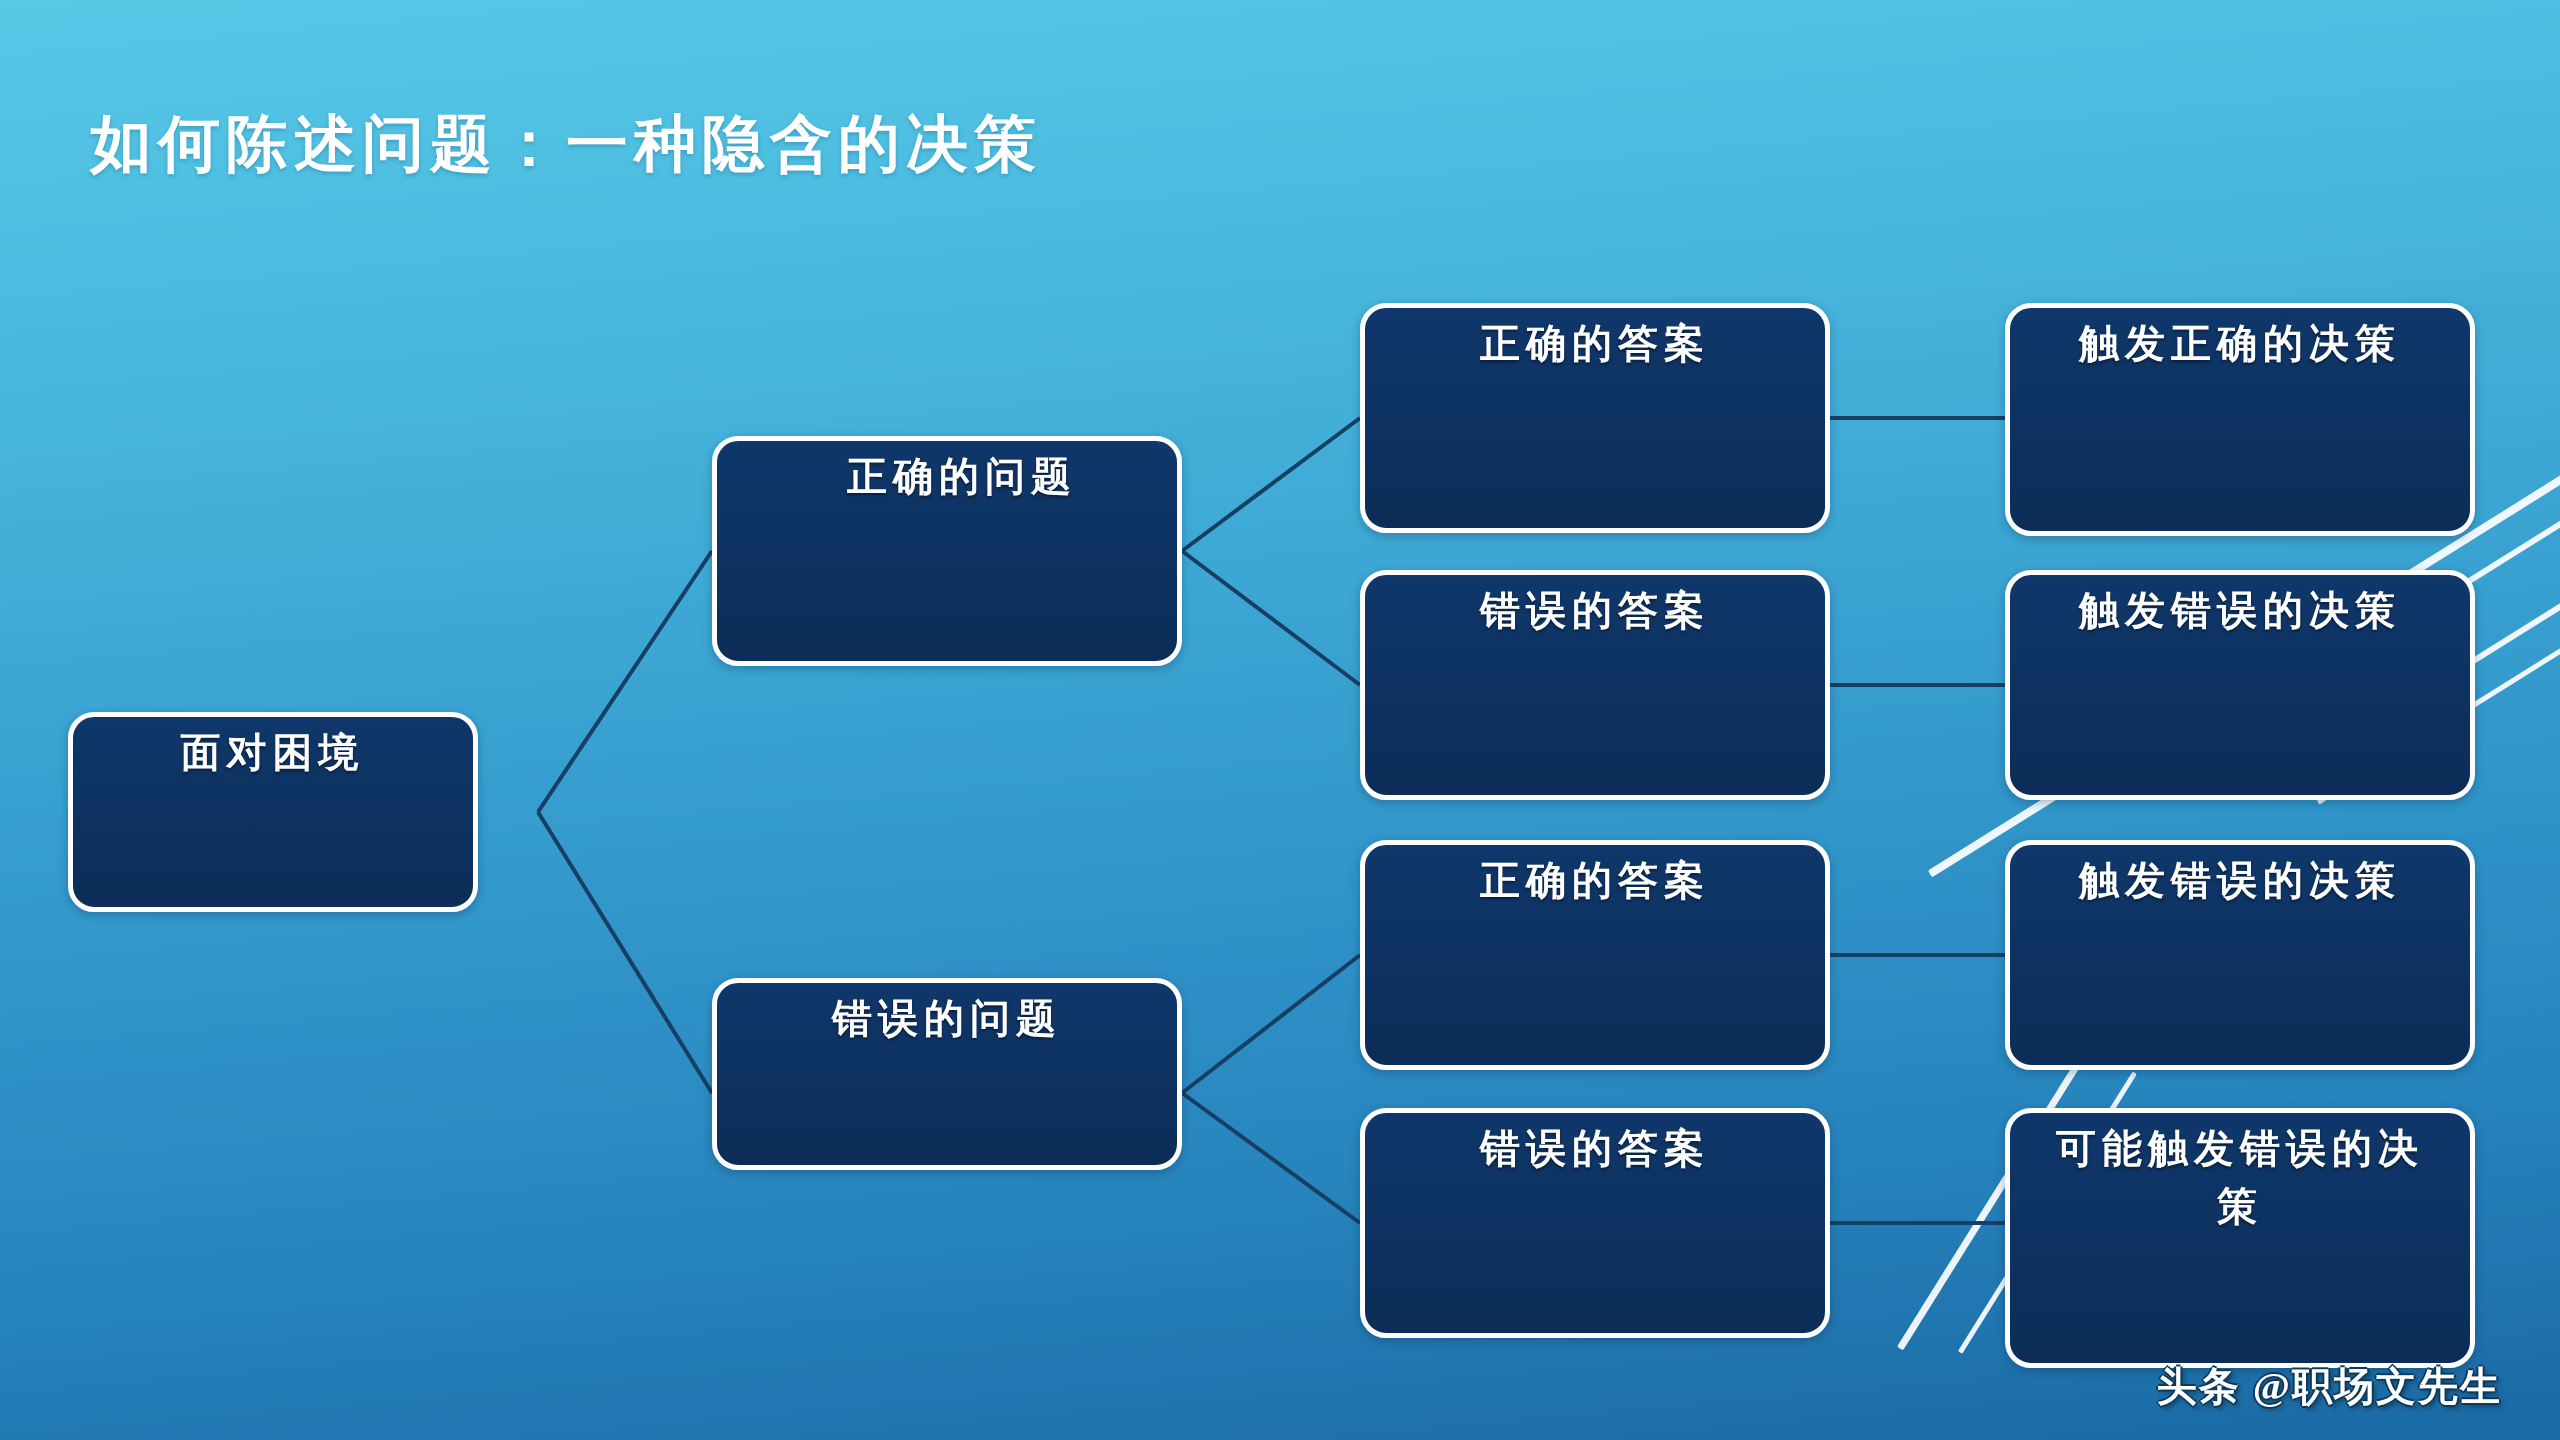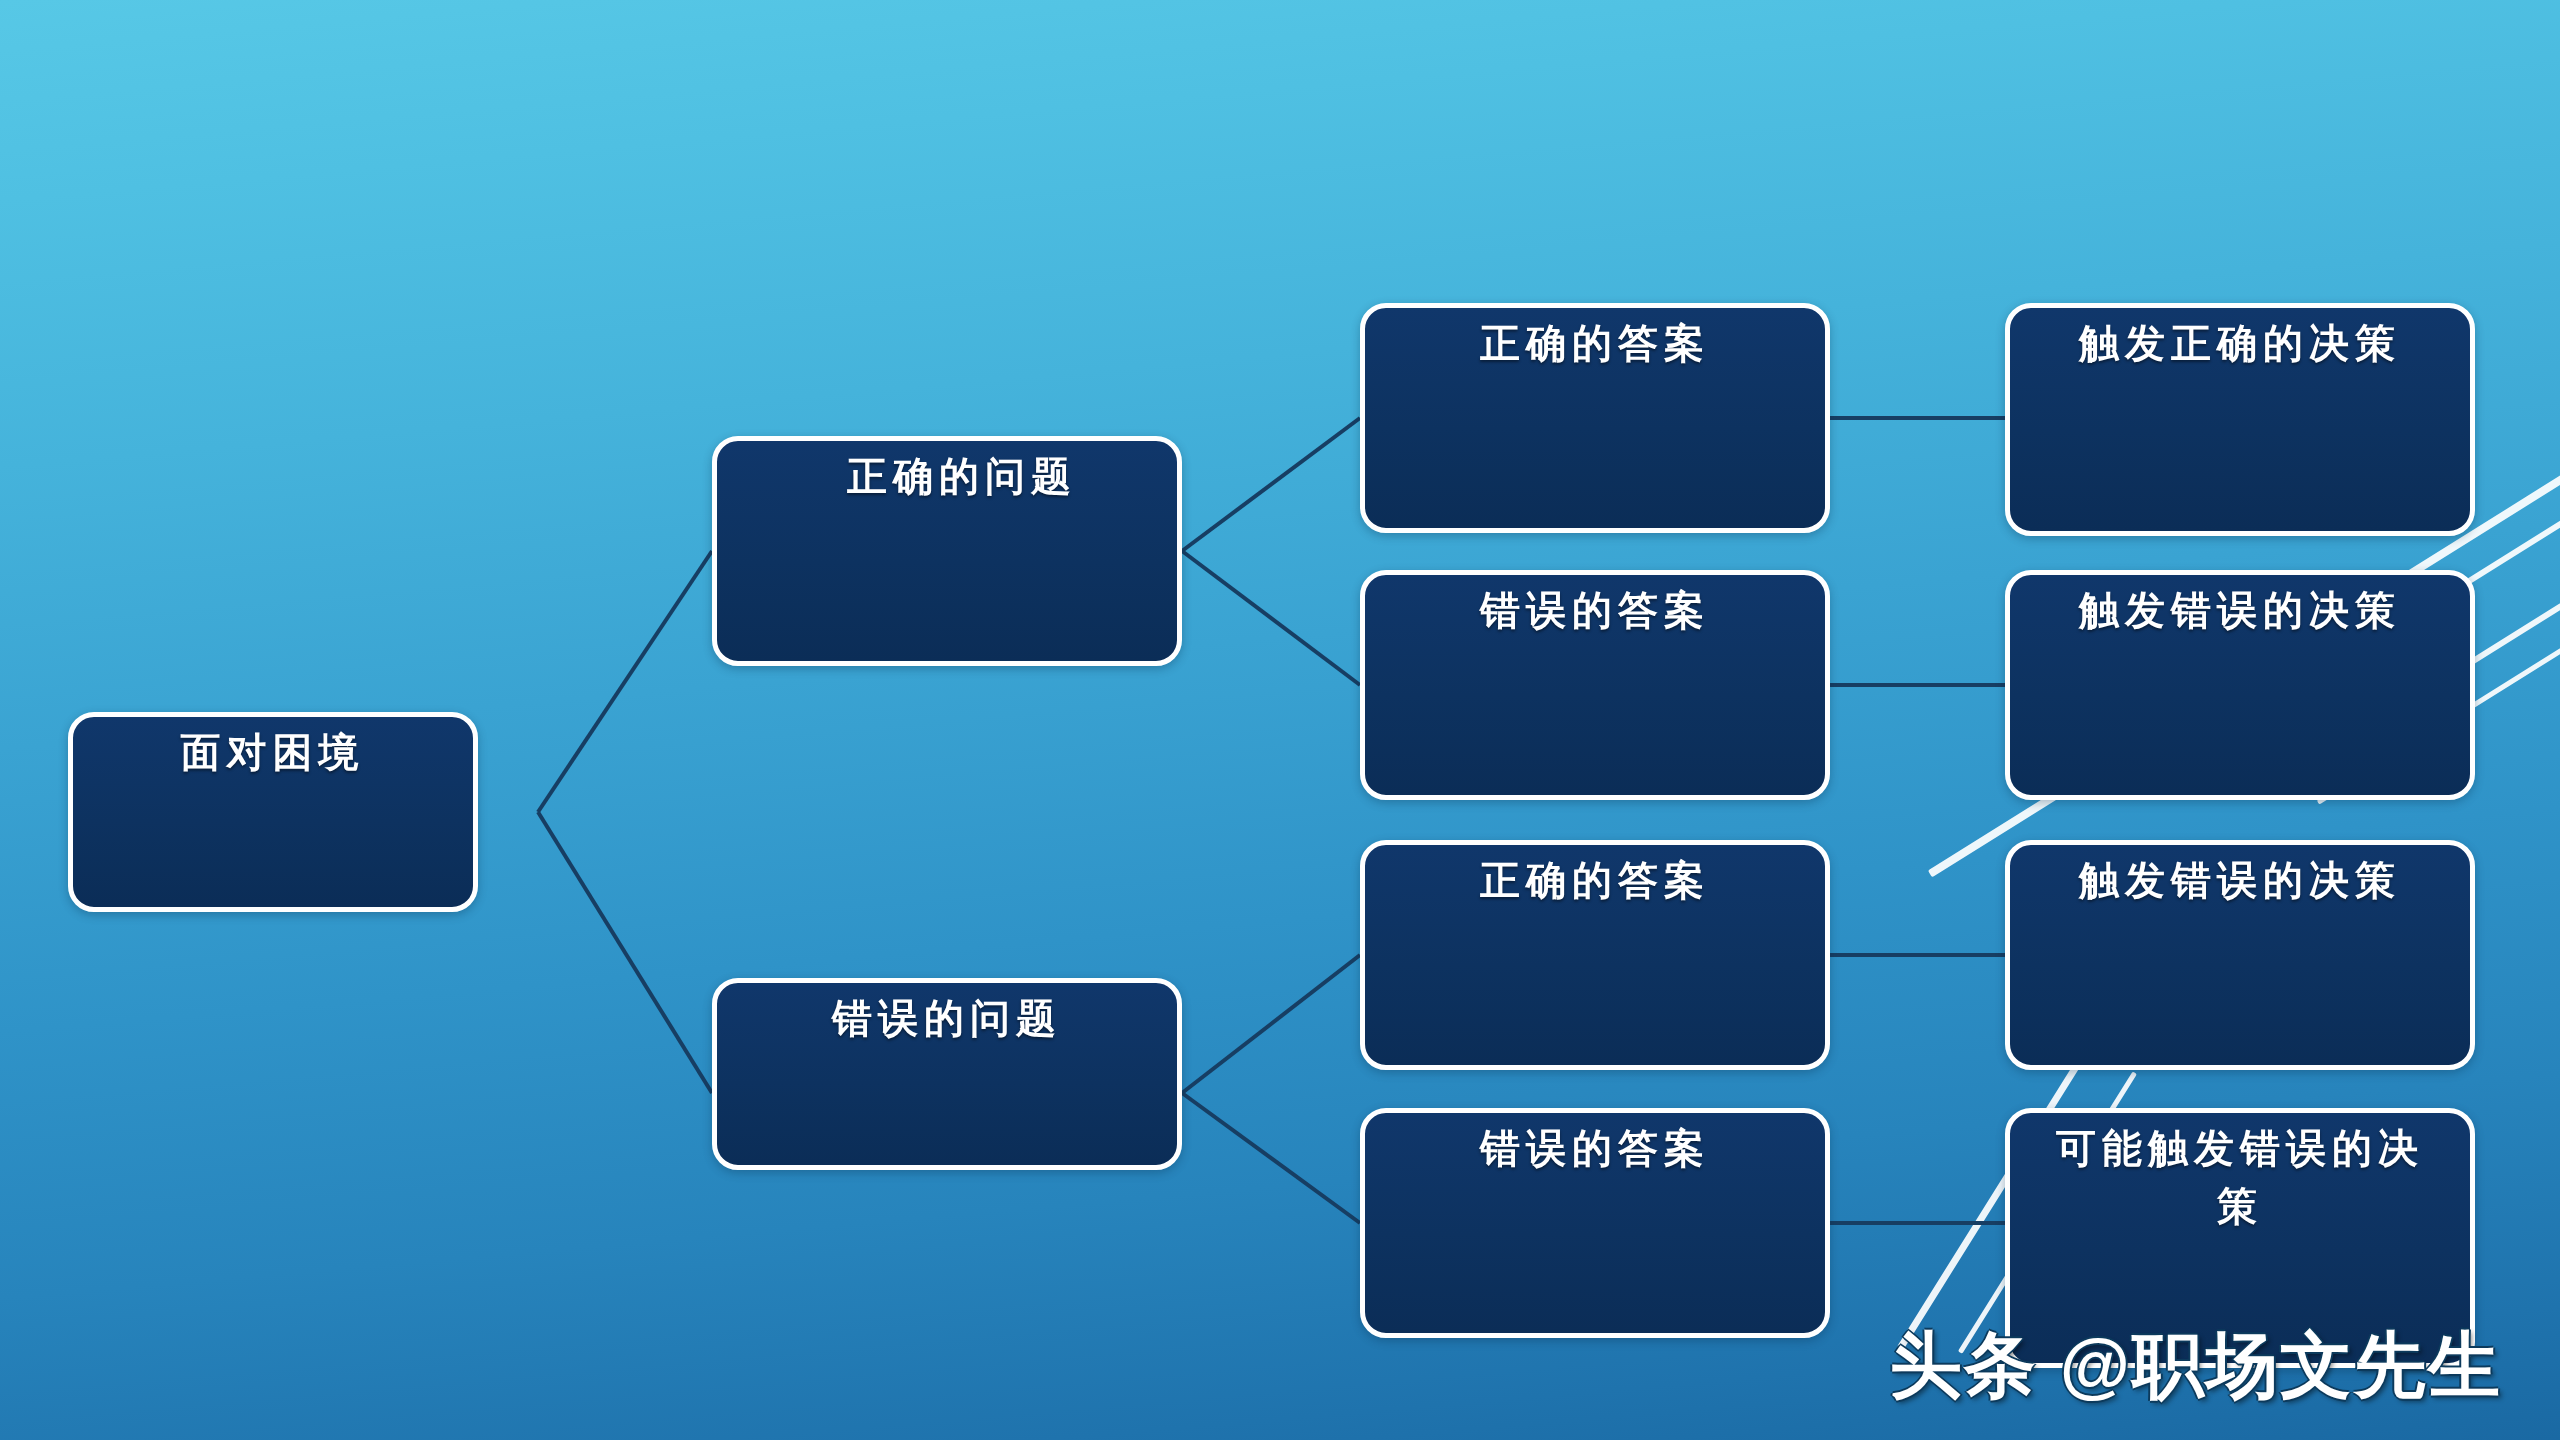--- a/index.html
+++ b/index.html
@@ -83,30 +83,30 @@
     font-family: "DejaVu Sans", "Liberation Sans", sans-serif;
     text-shadow: 0 2px 3px rgba(0,0,0,0.45);
   }
   .node .label { display: block; }
 
   
   #watermark {
     position: absolute;
     right: 58px;
     bottom: 26px;
-    font-size: 72px;
+    font-size: 40px;
     font-weight: 700;
     color: #ffffff;
     letter-spacing: 2px;
     white-space: nowrap;
     text-shadow:
        2px 0 0 #0c3a5c, -2px 0 0 #0c3a5c,
        0 2px 0 #0c3a5c, 0 -2px 0 #0c3a5c,
        3px 3px 5px rgba(0,0,0,0.45);
-    font-family: Liberation Sans, sans-serif;
+    font-family: Liberation Serif, serif;
   }
 </style>
 </head>
 <body>
 
 <div id="slide">
 
   <div class="streaks" id="streaks">
       <div class="streak" style="left: 2290px; top: 690px; width: 420px; height: 6px; transform: rotate(-32deg);"></div>
       <div class="streak" style="left: 2310px; top: 760px; width: 400px; height: 6px; transform: rotate(-32deg);"></div>
@@ -122,20 +122,21 @@
       <line x1="1182" y1="551" x2="1360" y2="418" stroke="#173e63" stroke-width="4"></line>
       <line x1="1182" y1="551" x2="1360" y2="685" stroke="#173e63" stroke-width="4"></line>
       <line x1="1182" y1="1093" x2="1360" y2="955" stroke="#173e63" stroke-width="4"></line>
       <line x1="1182" y1="1093" x2="1360" y2="1223" stroke="#173e63" stroke-width="4"></line>
       <line x1="1830" y1="418" x2="2005" y2="418" stroke="#173e63" stroke-width="4"></line>
       <line x1="1830" y1="685" x2="2005" y2="685" stroke="#173e63" stroke-width="4"></line>
       <line x1="1830" y1="955" x2="2005" y2="955" stroke="#173e63" stroke-width="4"></line>
       <line x1="1830" y1="1223" x2="2005" y2="1223" stroke="#173e63" stroke-width="4"></line>
     </svg>
 
+  <div id="title">如何陈述问题：一种隐含的决策</div>
 
   <div id="nodes">
       <div class="node" style="left: 68px; top: 712px; width: 410px; height: 200px; padding-left: 13px;">
         <span class="label">面对困境</span>
       </div>
       <div class="node" style="left: 712px; top: 436px; width: 470px; height: 230px; padding-left: 44px;">
         <span class="label">正确的问题</span>
       </div>
       <div class="node" style="left: 712px; top: 978px; width: 470px; height: 192px;">
         <span class="label">错误的问题</span>

